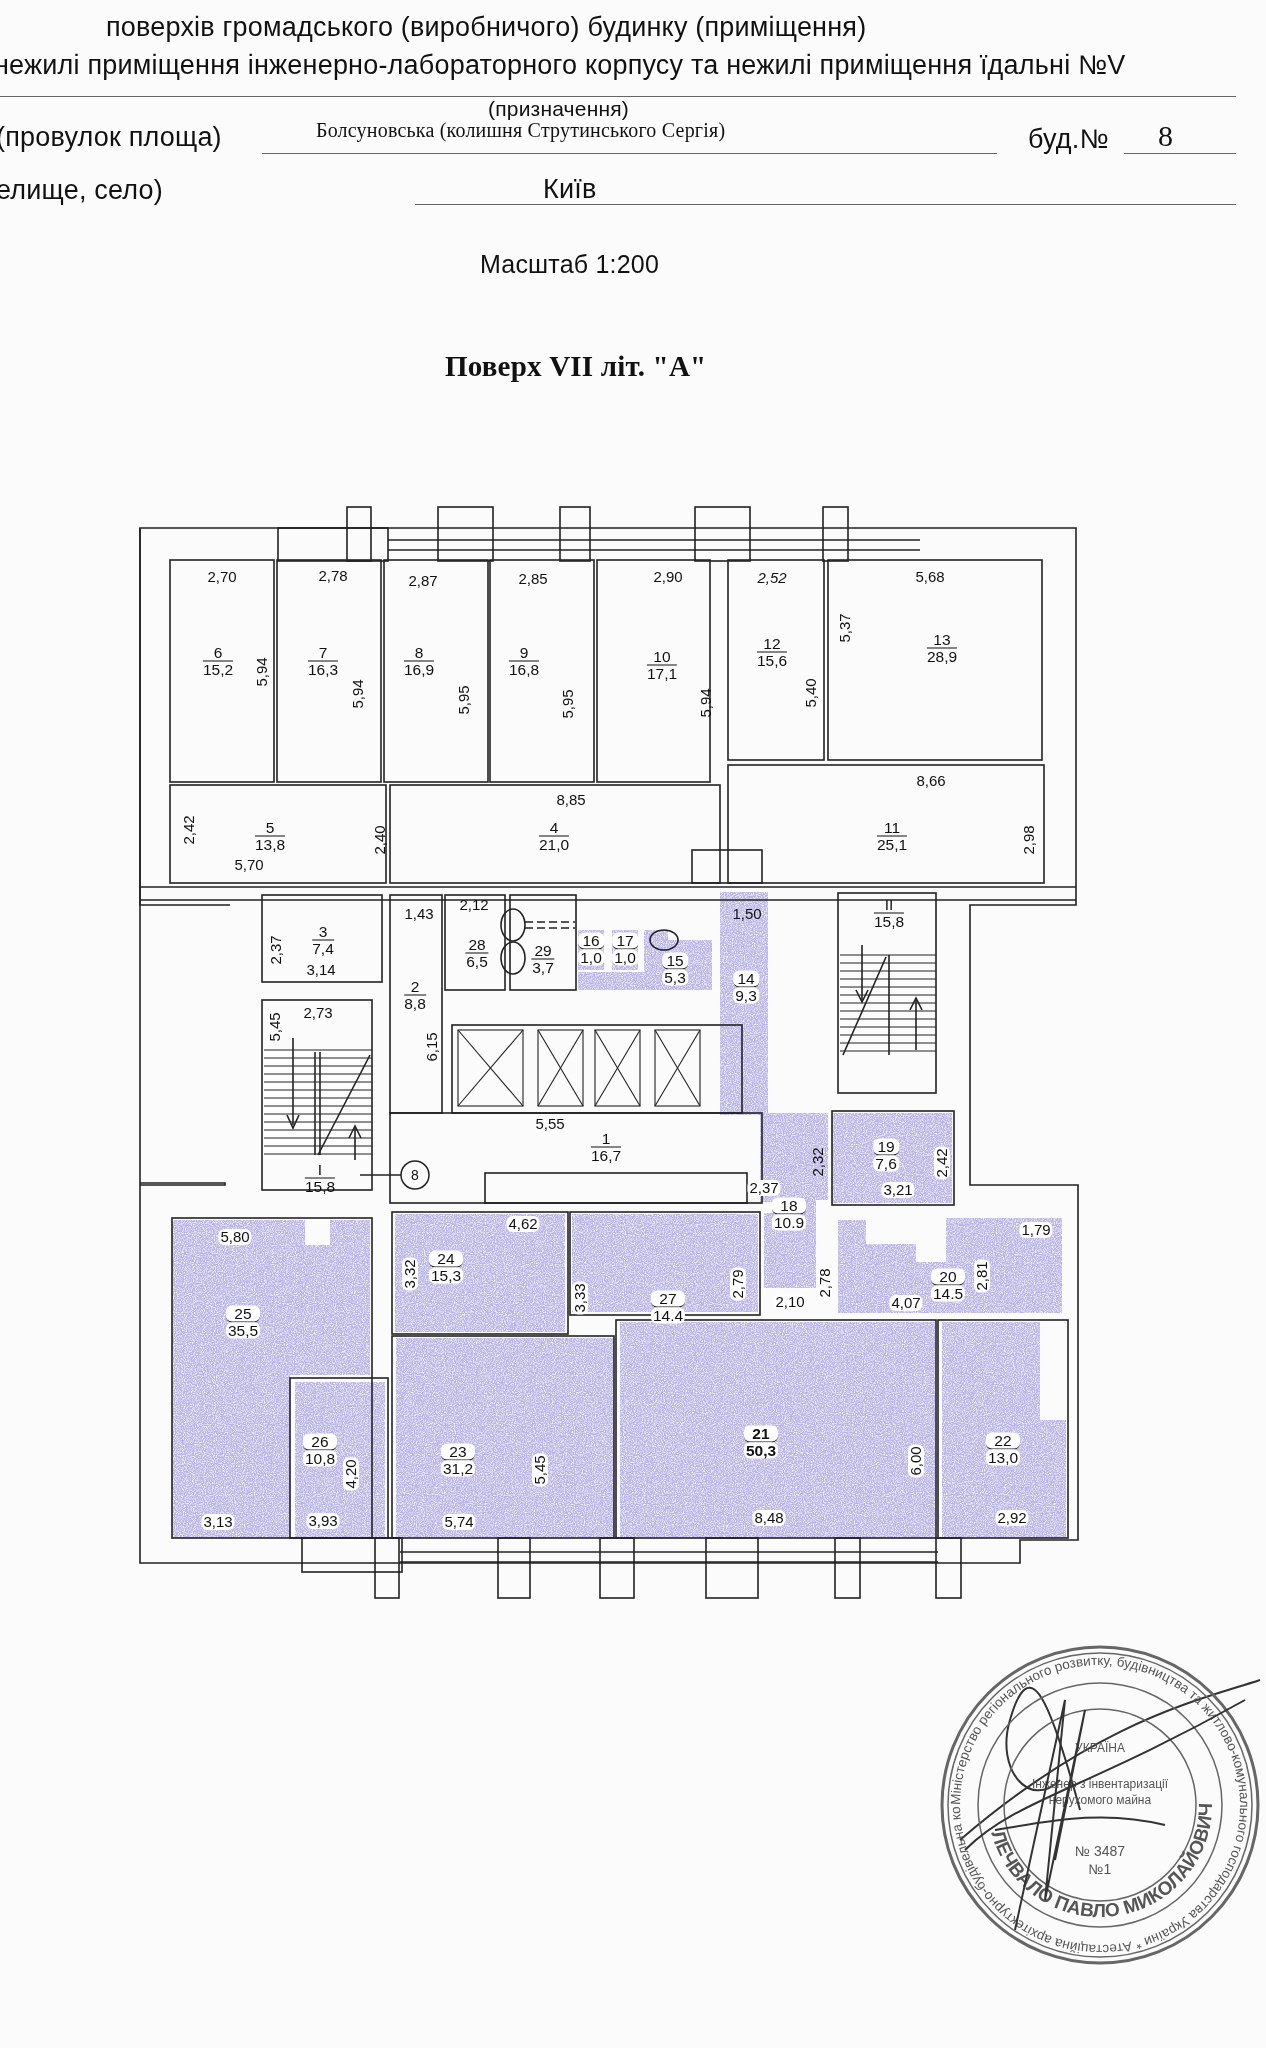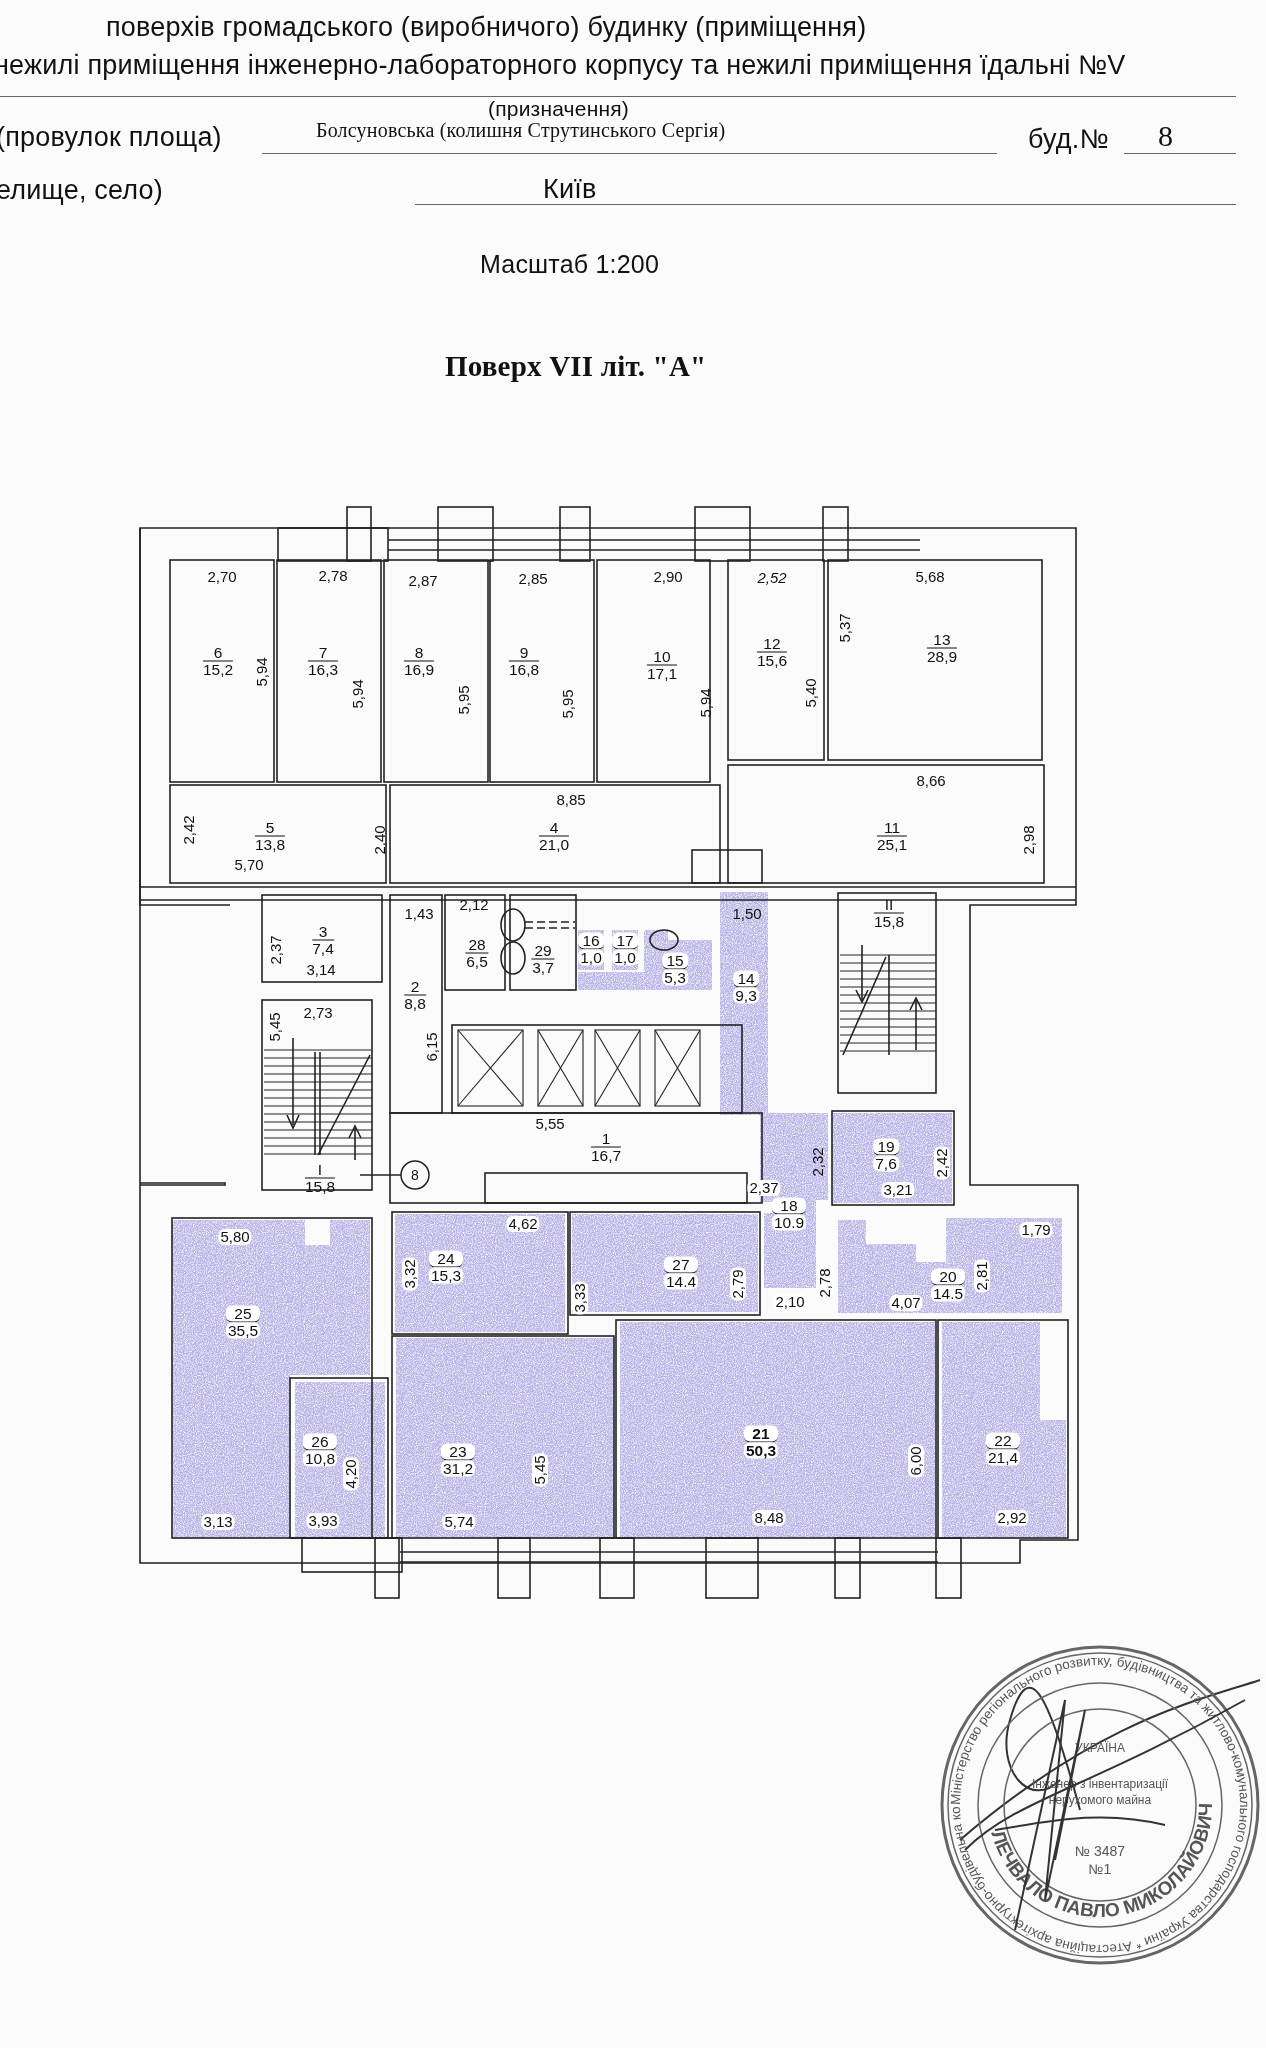--- a/index.html
+++ b/index.html
@@ -308,21 +308,21 @@
     <span class="d bg">10.9</span>
   </div>
 <div class="frac" style="left:243px;top:1322px;">
     <span class="n bg">25</span>
     <span class="d bg">35,5</span>
   </div>
 <div class="frac" style="left:446px;top:1267px;">
     <span class="n bg">24</span>
     <span class="d bg">15,3</span>
   </div>
-<div class="frac" style="left:668px;top:1273px;margin-left:13px;">
+<div class="frac" style="left:668px;top:1307px;">
     <span class="n bg">27</span>
     <span class="d bg">14.4</span>
   </div>
 <div class="frac" style="left:948px;top:1285px;">
     <span class="n bg">20</span>
     <span class="d bg">14.5</span>
   </div>
 <div class="frac" style="left:320px;top:1450px;">
     <span class="n bg">26</span>
     <span class="d bg">10,8</span>
@@ -330,21 +330,21 @@
 <div class="frac" style="left:458px;top:1460px;">
     <span class="n bg">23</span>
     <span class="d bg">31,2</span>
   </div>
 <div class="frac" style="left:761px;top:1442px;font-weight:bold;">
     <span class="n bg">21</span>
     <span class="d bg">50,3</span>
   </div>
 <div class="frac" style="left:1003px;top:1449px;">
     <span class="n bg">22</span>
-    <span class="d bg">21,4</span>
+    <span class="d bg">13,0</span>
   </div>
 
 <div class="lbl" style="left:222px;top:577px;">2,70</div>
 <div class="lbl" style="left:333px;top:576px;">2,78</div>
 <div class="lbl" style="left:423px;top:581px;">2,87</div>
 <div class="lbl" style="left:533px;top:579px;">2,85</div>
 <div class="lbl" style="left:668px;top:577px;">2,90</div>
 <div class="lbl" style="left:772px;top:578px;font-style:italic;">2,52</div>
 <div class="lbl" style="left:930px;top:577px;">5,68</div>
 <div class="lbl vert" style="left:262px;top:672px;">5,94</div>

